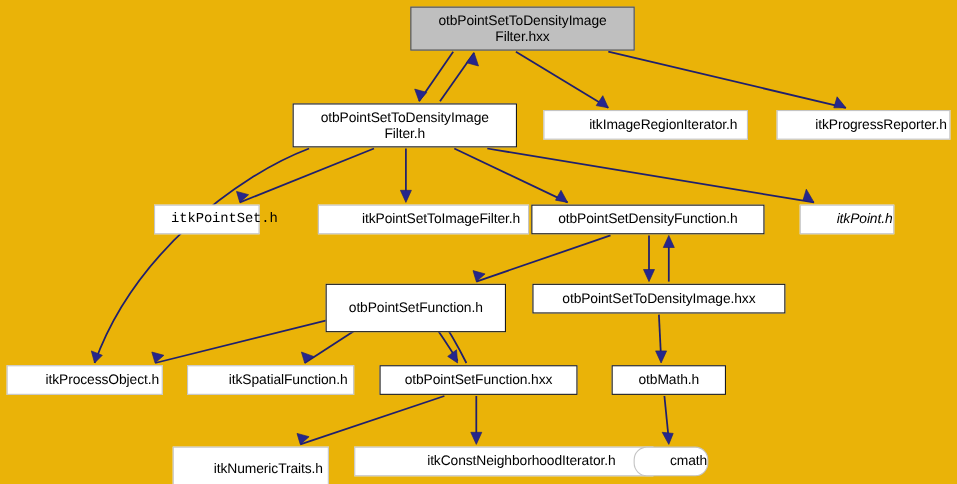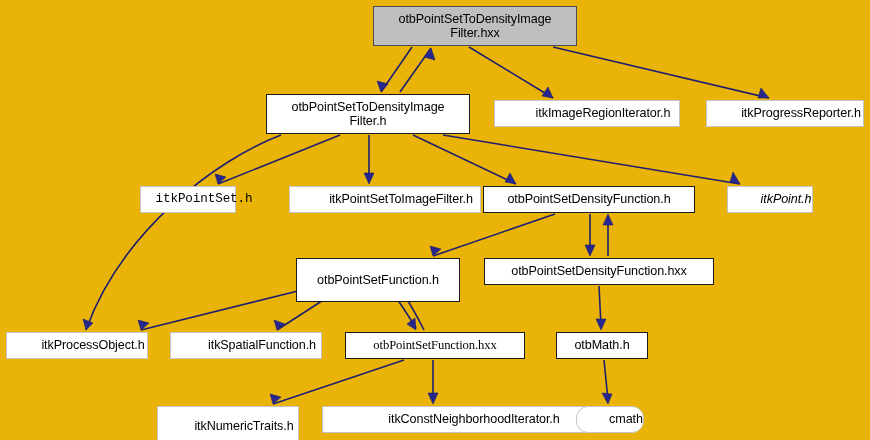--- a/index.html
+++ b/index.html
@@ -149,22 +149,22 @@
 Filter.hxx</div>
       <div class="gnode strong" style="left: 266px; top: 94px; width: 204px; height: 40px;">otbPointSetToDensityImage
 Filter.h</div>
       <div class="gnode plain" style="left: 494px; top: 100px; width: 186px; height: 27px;">itkImageRegionIterator.h</div>
       <div class="gnode plain" style="left: 706px; top: 100px; width: 158px; height: 27px;">itkProgressReporter.h</div>
       <div class="gnode plain" style="left: 140px; top: 186px; width: 96px; height: 27px; font-family: Liberation Mono, monospace;">itkPointSet.h</div>
       <div class="gnode plain" style="left: 273px; top: 186px; width: 192px; height: 27px; margin-left: 16px;">itkPointSetToImageFilter.h</div>
       <div class="gnode strong" style="left: 483px; top: 186px; width: 212px; height: 27px;">otbPointSetDensityFunction.h</div>
       <div class="gnode plain" style="left: 727px; top: 186px; width: 86px; height: 27px; font-style: italic;">itkPoint.h</div>
       <div class="gnode strong" style="left: 296px; top: 258px; width: 164px; height: 44px;">otbPointSetFunction.h</div>
-      <div class="gnode strong" style="left: 484px; top: 258px; width: 230px; height: 27px;">otbPointSetDensityFunction.hxx</div>
+      <div class="gnode strong" style="left: 484px; top: 258px; width: 230px; height: 27px;">otbPointSetToDensityImage.hxx</div>
       <div class="gnode plain" style="left: 6px; top: 332px; width: 142px; height: 27px;">itkProcessObject.h</div>
       <div class="gnode plain" style="left: 170px; top: 332px; width: 152px; height: 27px;">itkSpatialFunction.h</div>
-      <div class="gnode strong" style="left: 345px; top: 332px; width: 180px; height: 27px; font-family: Liberation Serif, serif;">otbPointSetFunction.hxx</div>
-      <div class="gnode strong" style="left: 556px; top: 332px; width: 92px; height: 27px;">otbMath.h</div>
+      <div class="gnode strong" style="left: 345px; top: 332px; width: 180px; height: 27px;">otbPointSetFunction.hxx</div>
+      <div class="gnode strong" style="left: 556px; top: 332px; width: 104px; height: 27px;">otbMath.h</div>
       <div class="gnode plain" style="left: 157px; top: 406px; width: 142px; height: 41px; text-align: center;">itkNumericTraits.h</div>
       <div class="gnode plain" style="left: 322px; top: 406px; width: 272px; height: 27px;">itkConstNeighborhoodIterator.h</div>
       <div class="gnode plain" style="left: 576px; top: 406px; width: 68px; height: 27px; border-radius: 12px;">cmath</div>
     </div>
 </div>
 
 </body></html>

